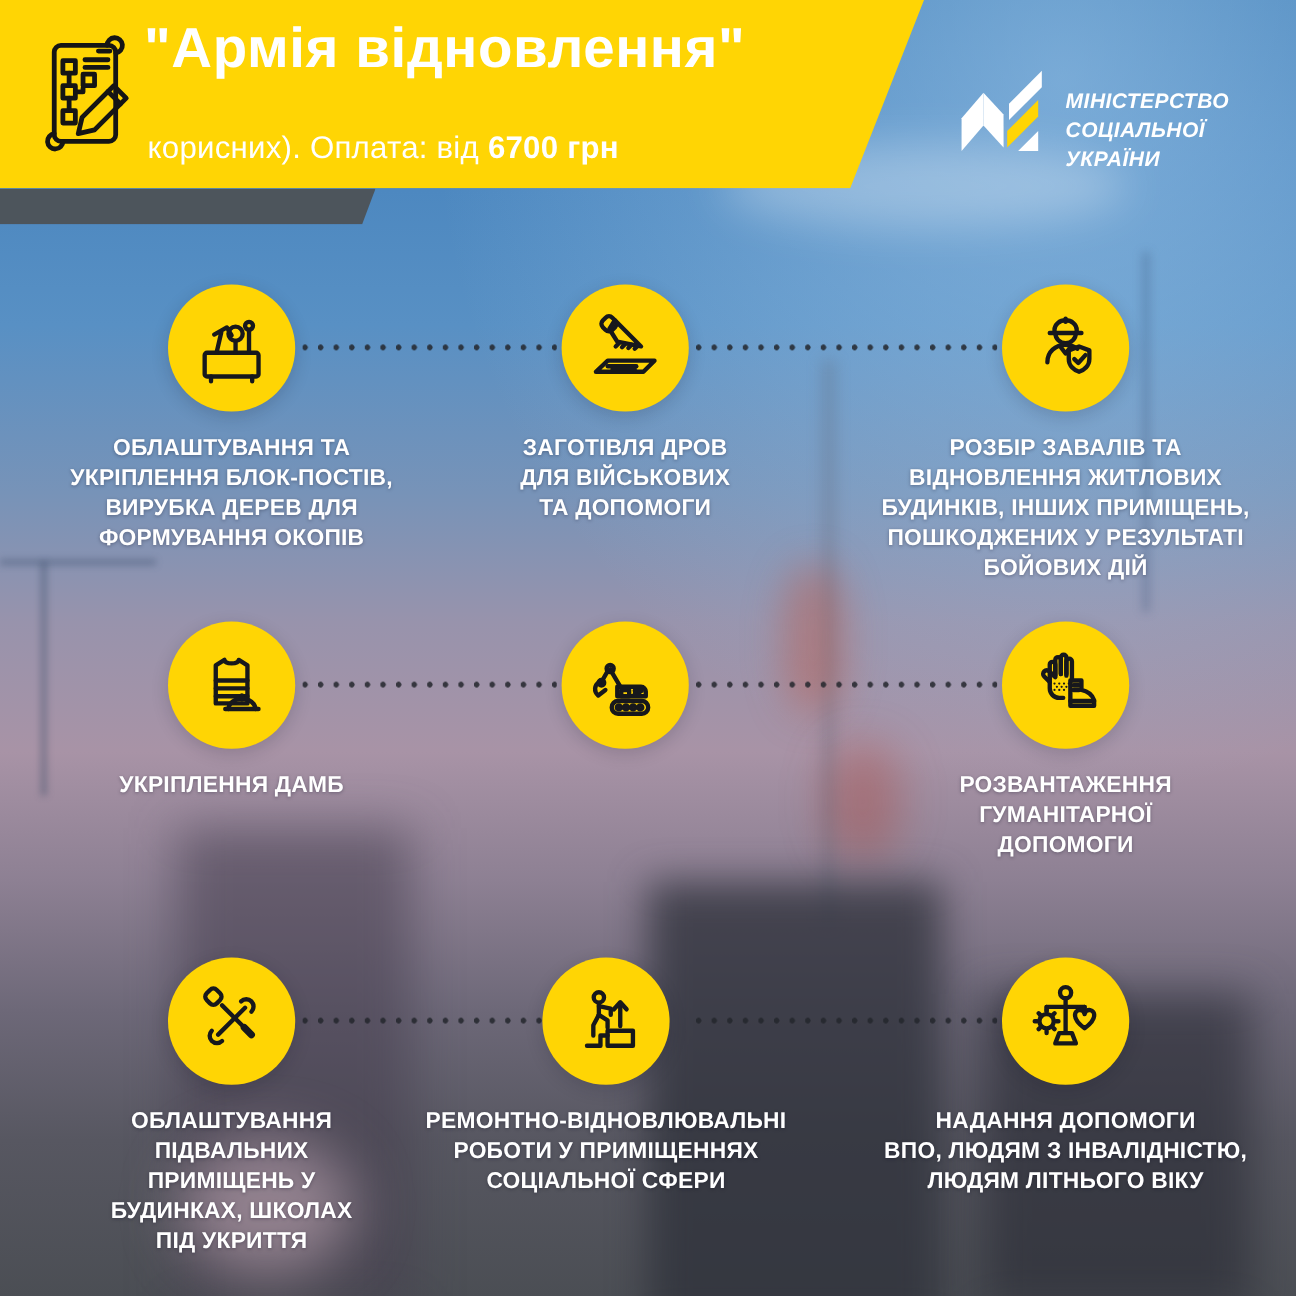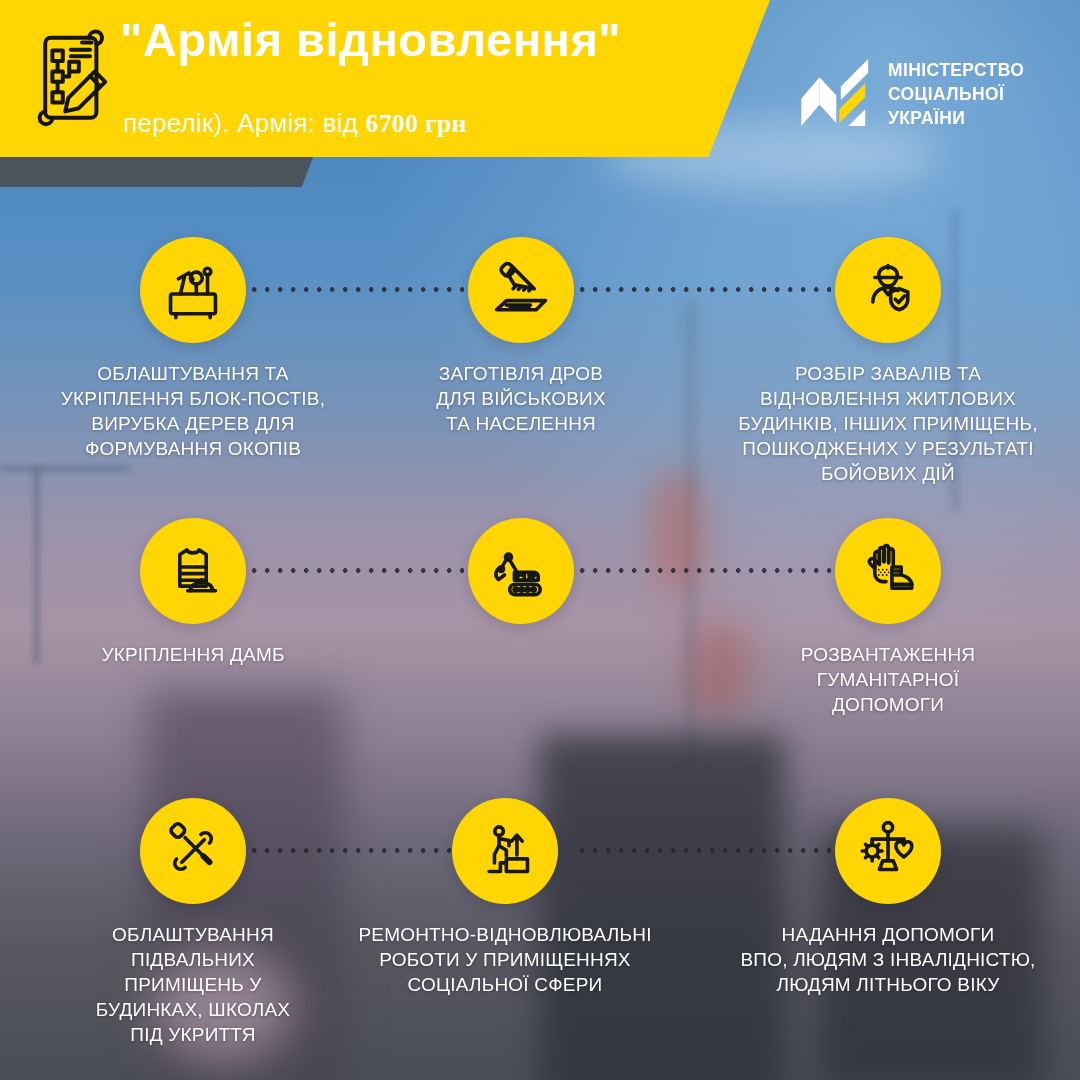--- a/index.html
+++ b/index.html
@@ -32,34 +32,34 @@
   .banner{position:absolute;left:0;top:0;width:770px;height:157px;background:#FFD504;
     clip-path:polygon(0 0,100% 0,92% 100%,0 100%);}
   .banner-shadow{position:absolute;left:0;top:157px;width:313px;height:30px;background:#4d555c;
     clip-path:polygon(0 0,100% 0,96.4% 100%,0 100%);}
   .hdr-icon{position:absolute;left:26px;top:20px;width:88px;height:114px;}
   .hdr-icon svg{width:100%;height:100%;}
   .title{position:absolute;left:120px;top:12px;color:#fff;font-weight:bold;
     font-size:47px;letter-spacing:.5px;white-space:nowrap;}
   .subtitle{position:absolute;left:123px;top:72px;color:#fff;font-size:26px;
     line-height:34px;letter-spacing:.2px;white-space:nowrap;}
-  .subtitle b{font-weight:bold;font-family:Liberation Serif, serif;}
+  .subtitle b{font-weight:bold;}
 
   .logo{position:absolute;left:792px;top:56px;display:flex;align-items:flex-start;}
   .logo-mark{width:84px;height:76px;margin-right:12px;}
   .logo-text{color:#fff;font-weight:bold;font-size:17.5px;line-height:24px;
-    letter-spacing:.4px;margin-top:2px;white-space:nowrap;}
+    letter-spacing:.4px;margin-top:16px;white-space:nowrap;font-style:italic;}
 
   .cell{position:absolute;width:360px;text-align:center;}
   .circle{width:106px;height:106px;border-radius:50%;background:#FFD504;margin:0 auto;
     display:flex;align-items:center;justify-content:center;
     box-shadow:0 4px 14px rgba(20,20,40,.18);}
   .circle svg{width:66px;height:66px;stroke:#17181c;fill:none;
     stroke-width:5.5;stroke-linecap:round;stroke-linejoin:round;}
-  .label{margin-top:18px;color:#fff;font-weight:normal;font-size:19px;line-height:25px;
+  .label{margin-top:18px;color:#fff;font-weight:bold;font-size:19px;line-height:25px;
     letter-spacing:.2px;white-space:pre-line;text-shadow:0 1px 3px rgba(15,15,35,.35);}
 
   .dots{position:absolute;height:5px;
     background-image:radial-gradient(circle at 2.2px 2.5px,#23262c 2.1px,rgba(0,0,0,0) 2.6px);
     background-size:13px 5px;background-repeat:repeat-x;opacity:.85;}
 </style>
 </head>
 <body>
 
 <div class="stage">
@@ -91,21 +91,21 @@
       <path d="M39.5,45 v13 M39.5,71 v13"></path>
       <path d="M46,64.5 h8 v-4"></path>
       <rect x="54" y="46" width="12" height="12"></rect>
       <path d="M70,22 h12 M56,31 h24 M56,39 h24"></path>
       <path d="M86,58 l13,13 -33,33 -17,4 4,-17 z"></path>
       <path d="M80,64 l13,13"></path>
     </svg>
   </div>
 
   <div class="title">"Армія відновлення"</div>
-  <div class="subtitle"><br><span>перелік). Армія: від </span><b>6700 грн</b></div>
+  <div class="subtitle"><br><span>корисних). Оплата: від </span><b>6700 грн</b></div>
 
   <div class="logo">
     <svg class="logo-mark" viewBox="0 0 110 100">
       <polygon fill="#ffffff" points="12,92 12,56 36,28 36,64"></polygon>
       <polygon fill="#ffffff" points="36,64 36,28 58,52 58,88"></polygon>
       <polygon fill="#ffffff" points="64,58 64,40 100,4 100,22"></polygon>
       <polygon fill="#FFD504" points="62,88 62,70 96,36 96,54"></polygon>
       <polygon fill="#ffffff" points="74,92 96,70 96,92"></polygon>
     </svg>
     <div class="logo-text">
@@ -146,21 +146,21 @@
         <path d="M13,80 L28,66 H87 L73,80 Z"></path>
         <path d="M28,73 H64"></path>
         <path d="M34,77 q14,-3 28,0"></path>
         <rect x="21" y="11" width="17" height="17" rx="6" transform="rotate(45 29.5 19.5)"></rect>
         <path d="M37,15 L70,48 L40,42 L30,26 Z"></path>
         <path d="M42,44 l-4,4 M50,45 l-4,4 M58,46 l-4,4 M66,47 l-4,4"></path>
       </svg>
     </div>
     <div class="label">ЗАГОТІВЛЯ ДРОВ
 ДЛЯ ВІЙСЬКОВИХ
-ТА НАСЕЛЕННЯ</div>
+ТА ДОПОМОГИ</div>
   </div>
 
   <div class="cell" style="left:13px;top:518px">
     <div class="circle">
       <svg viewBox="0 0 100 100">
         <path d="M30,25 l11,-7 c1,6 17,6 18,0 l11,7 v48 h-40 z"></path>
         <path d="M30,44 h40 M30,54 h40 M30,64 h40"></path>
         <path d="M46,80 a17,13 0 0 1 34,0"></path>
         <path d="M42,80 h42"></path>
         <path d="M63,68 v-5"></path>

